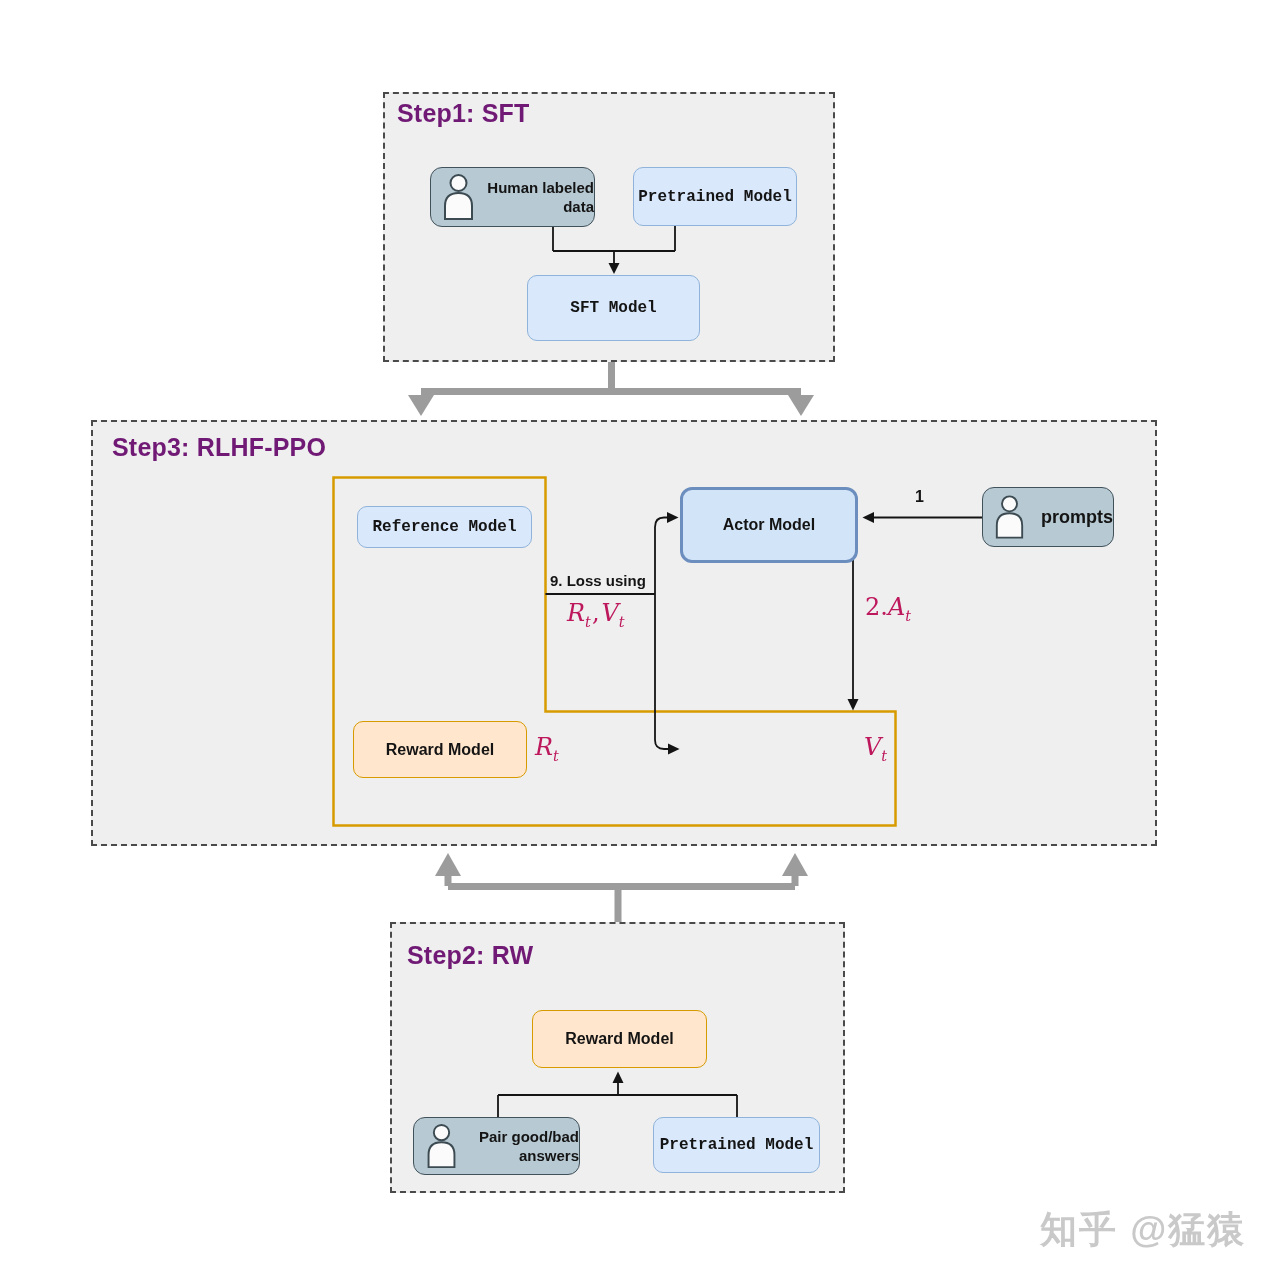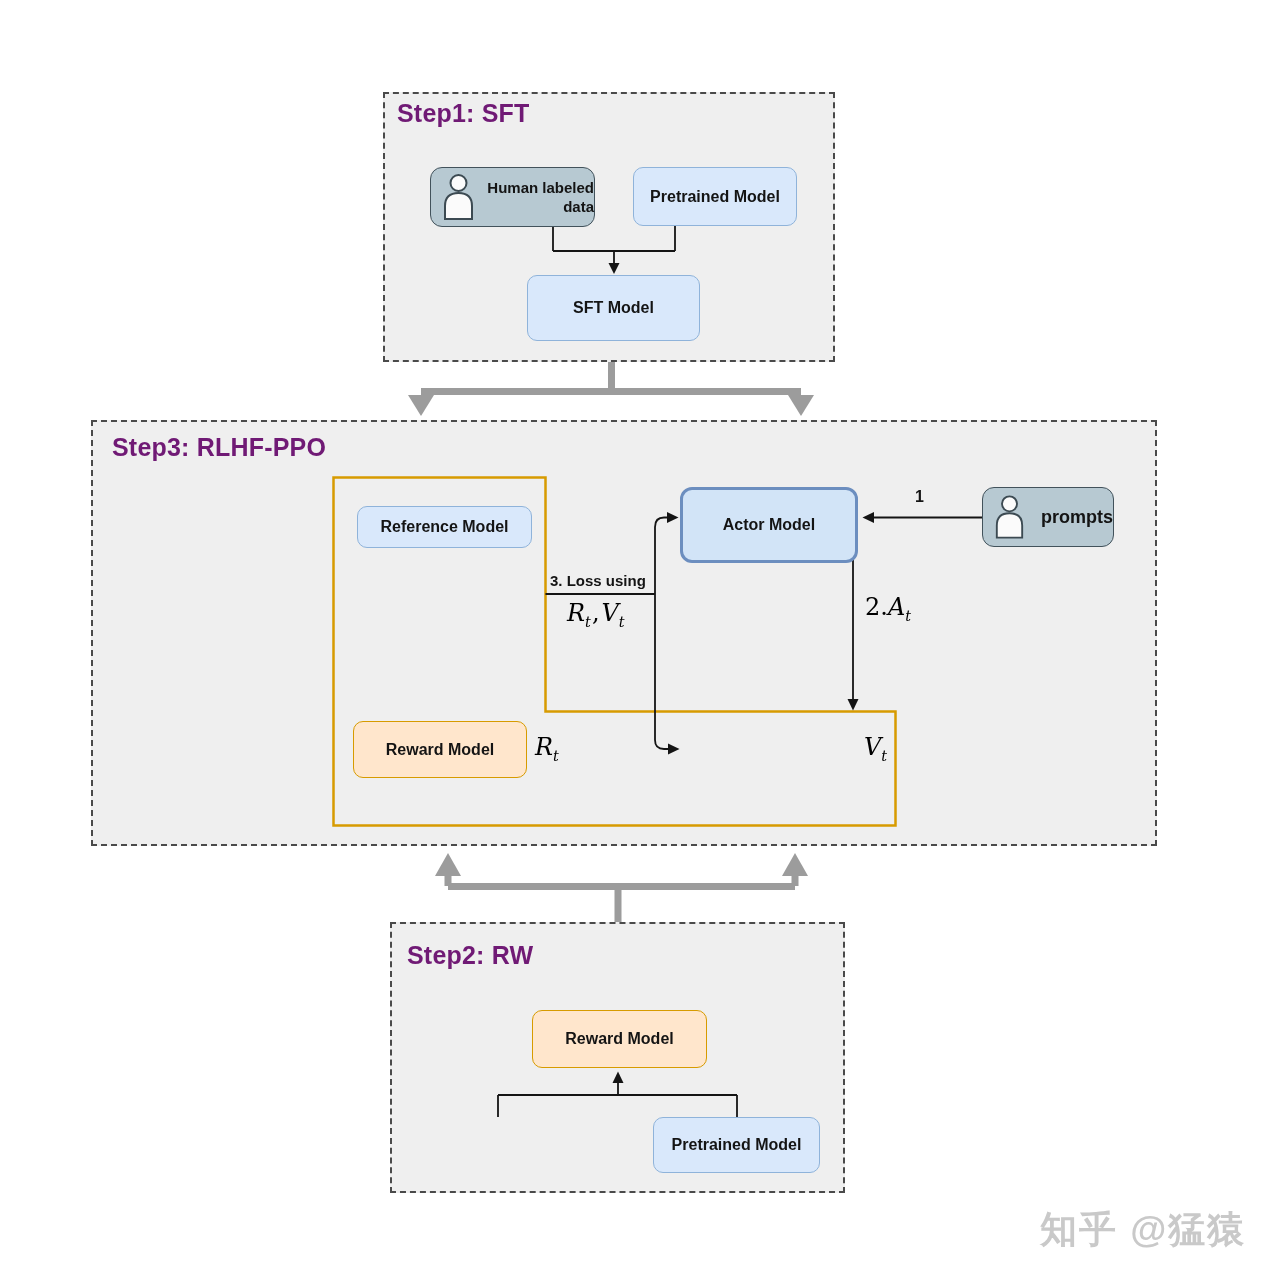--- a/index.html
+++ b/index.html
@@ -25,21 +25,21 @@
   .head{fill:#141414;stroke:none;}
   .orange-line{fill:none;stroke:var(--accent-orange,#d79b00);stroke-width:2.5;}
   .gray-wire{fill:none;stroke:var(--gray-arrow,#9c9c9c);stroke-width:7;}
   .gray-head{fill:var(--gray-arrow,#9c9c9c);stroke:none;}
   
   .box{
     position:absolute;box-sizing:border-box;border-radius:10px;
     display:flex;align-items:center;justify-content:center;
     font-weight:bold;font-size:16px;color:#141414;text-align:center;
   }
-  .blue{background:var(--blue-fill,#d9e8fb);border:1.5px solid var(--blue-border-thin,#8fb3da);}
+  .blue{background:var(--blue-fill,#d9e8fb);border:1.5px solid var(--blue-border-thin,#8fb3da);font-family:Liberation Mono, monospace;}
   .blue-thick{background:#d2e4f7;border:3.5px solid var(--blue-border-thick,#6c8ebf);border-radius:12px;}
   .peach{background:var(--peach-fill,#ffe6cc);border:1.5px solid var(--accent-orange,#d79b00);}
   .peach-thick{background:var(--peach-fill,#ffe6cc);border:4px solid var(--accent-orange,#d79b00);border-radius:14px;}
   .grayblue{
     background:var(--grayblue-fill,#b7c9d2);border:1.5px solid var(--grayblue-border,#42525b);
     border-radius:12px;justify-content:flex-start;padding-left:11px;gap:7px;
   }
   .grayblue .lbl{flex:1;padding-right:0;text-align:right;}
   .two-line{font-size:15px;line-height:1.3;}
   .prompts-lbl{font-size:18px;}
@@ -47,21 +47,21 @@
   
   .tag{position:absolute;font-weight:bold;font-size:15px;white-space:nowrap;color:#141414;}
   .num-tag{position:absolute;font-weight:bold;font-size:16px;color:#141414;}
   .system-tag{
     position:absolute;font-weight:bold;font-size:17.5px;white-space:nowrap;
     color:var(--orange-text,#d35400);letter-spacing:.2px;
   }
   
   .math{
     position:absolute;font-family:"DejaVu Serif","Liberation Serif",serif;
-    font-size:24px;color:#000000;white-space:nowrap;
+    font-size:24px;color:#be185d;white-space:nowrap;
   }
   .math i{font-style:italic;font-weight:normal;}
   .math sub{font-style:italic;font-size:60%;line-height:0;}
   .math .sep{margin:0 2px 0 1px;}
   .math .up{font-style:normal;}
   
   .watermark{
     position:absolute;font-size:37px;font-weight:bold;letter-spacing:2px;
     color:var(--watermark-gray,#c9c9c9);white-space:nowrap;
   }
@@ -143,21 +143,21 @@
     </span>
     <span class="lbl prompts-lbl">prompts</span>
   </div>
 
   <div class="box peach" style="left:353px;top:721px;width:174px;height:57px">
     <span>Reward Model</span>
   </div>
 
 
   <div class="num-tag" style="left:915px;top:488px">1</div>
-  <div class="tag" style="left:550px;top:572px">3. Loss using</div>
+  <div class="tag" style="left:550px;top:572px">9. Loss using</div>
 
   <div class="math" style="left:567px;top:599px">
     <i>R</i><sub>t</sub><span class="sep">,</span><i>V</i><sub>t</sub>
   </div>
 
   <div class="math" style="left:865px;top:593px">
     <span class="up">2.</span><i>A</i><sub>t</sub>
   </div>
 
   <div class="math" style="left:535px;top:733px">
@@ -166,20 +166,29 @@
 
   <div class="math" style="left:864px;top:733px">
     <i>V</i><sub>t</sub>
   </div>
 
 
   <div class="box peach" style="left:532px;top:1010px;width:175px;height:58px">
     <span>Reward Model</span>
   </div>
 
+  <div class="box grayblue" style="left:413px;top:1117px;width:167px;height:58px">
+    <span class="person">
+      <svg width="33" height="46" viewBox="0 0 33 48">
+        <circle cx="16.5" cy="10" r="8" fill="#fbfbfb" stroke="#3c4a52" stroke-width="2"></circle>
+        <path d="M3,46 V33 Q3,20 16.5,20 Q30,20 30,33 V46 Z" fill="#fbfbfb" stroke="#3c4a52" stroke-width="2"></path>
+      </svg>
+    </span>
+    <span class="lbl two-line">Pair good/bad answers</span>
+  </div>
 
   <div class="box blue" style="left:653px;top:1117px;width:167px;height:56px">
     <span>Pretrained Model</span>
   </div>
 
   <div class="watermark" style="left:1040px;top:1205px">知乎 @猛猿</div>
 
 </div>
 
 </body></html>

